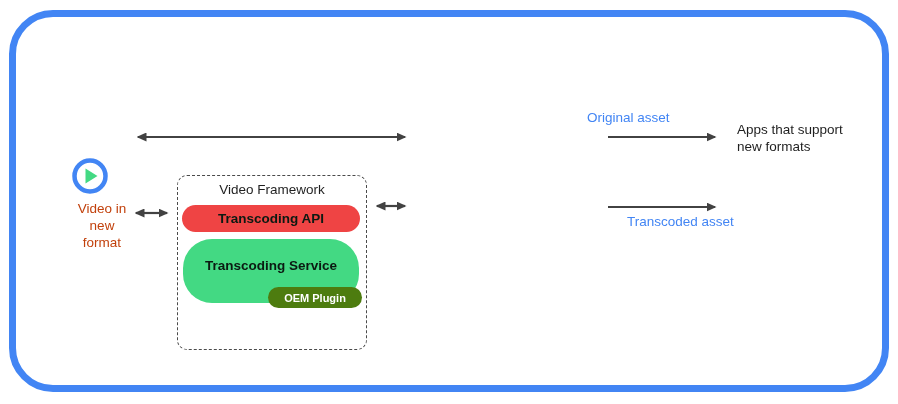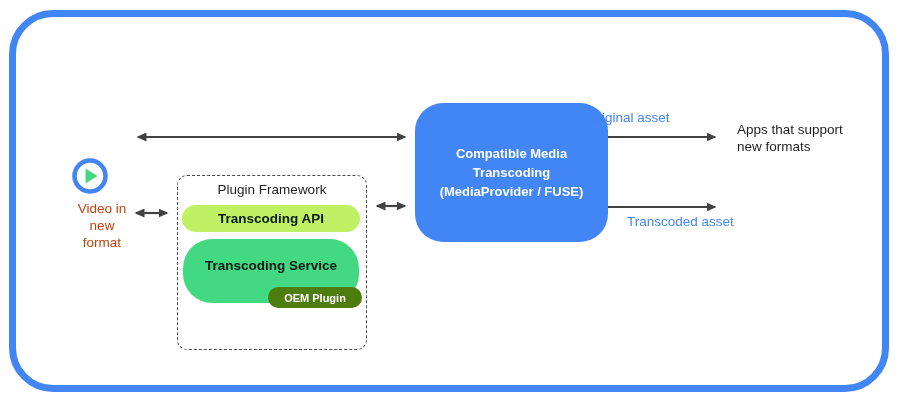--- a/index.html
+++ b/index.html
@@ -75,21 +75,21 @@
     align-items: center;
     justify-content: center;
     box-sizing: border-box;
     color: #0b1a12;
   }
   .pill-api {
     left: 182px;
     top: 205px;
     width: 178px;
     height: 27px;
-    background: #bef264;
+    background: #ef4444;
     border-radius: 14px;
     font-weight: bold;
     font-size: 13.5px;
   }
   .pill-service {
     left: 183px;
     top: 239px;
     width: 176px;
     height: 64px;
     background: #43D983;
@@ -195,38 +195,35 @@
       <circle cx="18" cy="18" r="15.5" fill="#ffffff" stroke="#4285F4" stroke-width="4.5"></circle>
       <path d="M13.5 10.5 L25.5 18 L13.5 25.5 Z" fill="#43D983"></path>
     </svg>
   </div>
 
   <div class="video-label">Video in
 new
 format</div>
 
   <div class="mf-box"></div>
-  <div class="mf-title">Plugin Framework</div>
+  <div class="mf-title">Video Framework</div>
 
   <div class="pill pill-api">
     <span>Transcoding API</span>
   </div>
 
   <div class="pill pill-service">
     <span>Transcoding Service</span>
   </div>
 
   <div class="pill pill-oem">
     <span>OEM Plugin</span>
   </div>
 
 
-  <div class="blue-box">Compatible Media
-Transcoding
-(MediaProvider / FUSE)</div>
 
   <div class="asset-label asset-original">Original asset</div>
   <div class="asset-label asset-transcoded">Transcoded asset</div>
 
   <div class="apps-text apps-support">Apps that support
 new formats</div>
 
 </div>
 
 </body></html>

